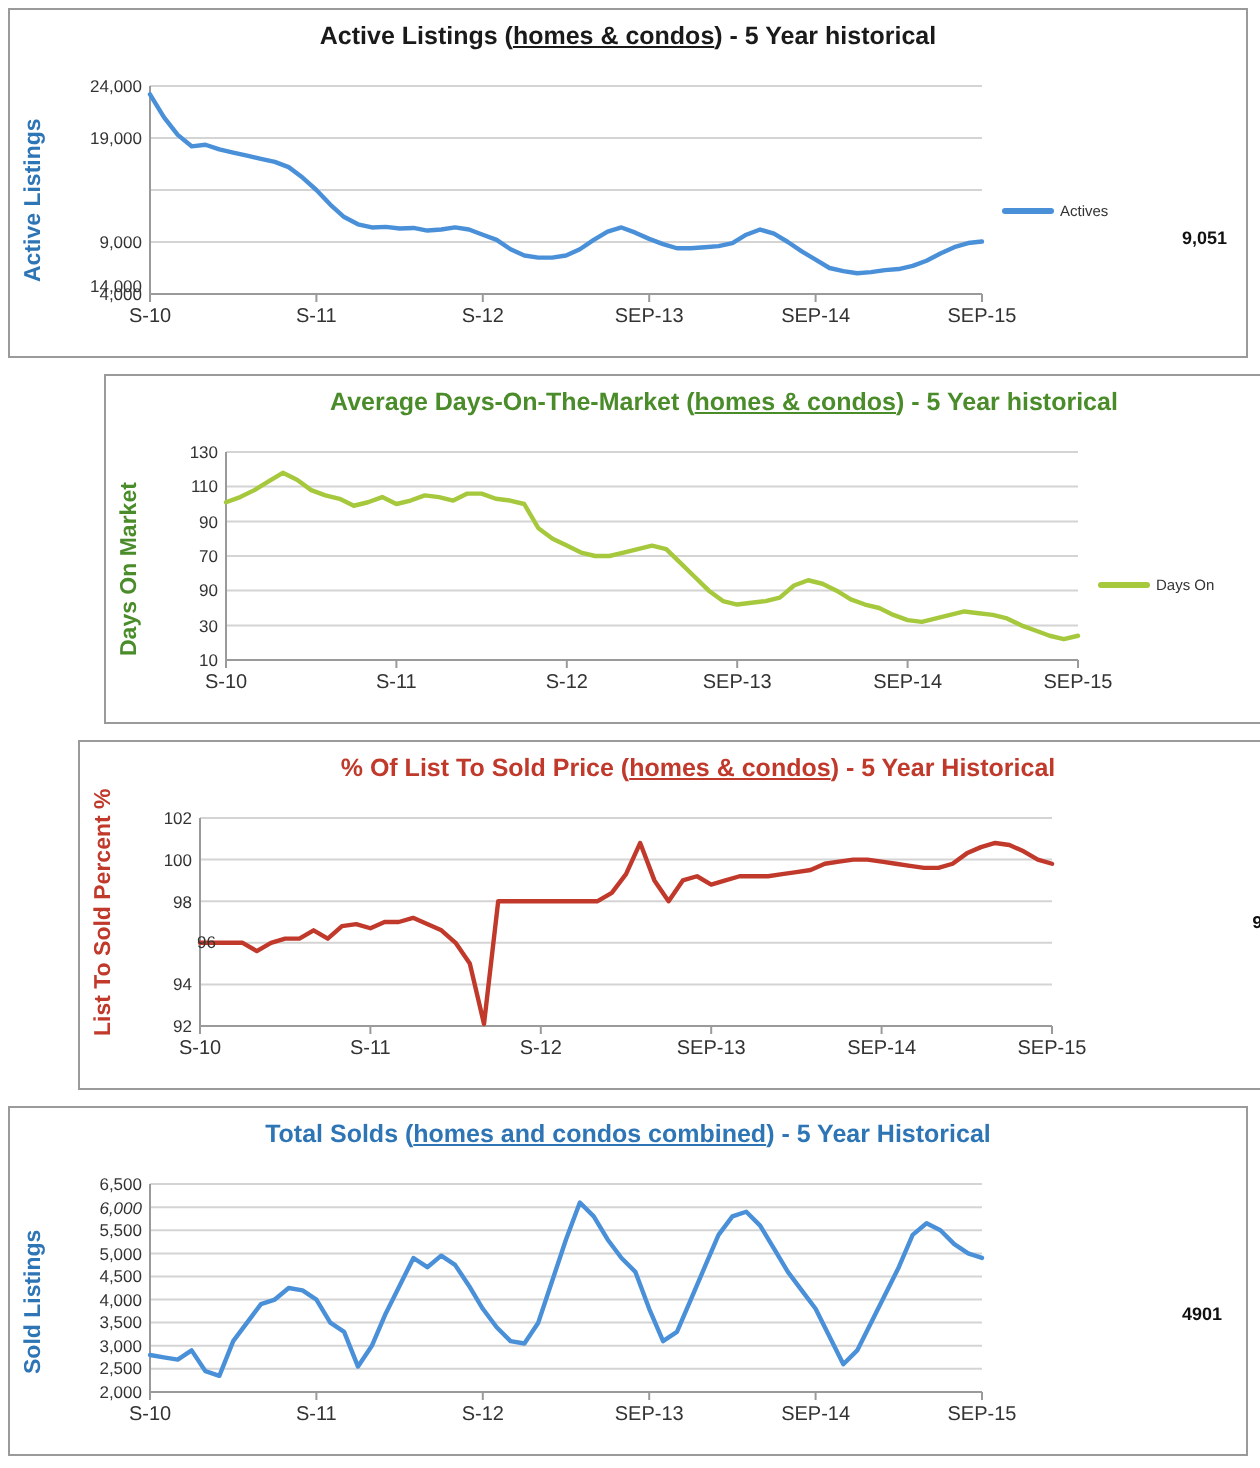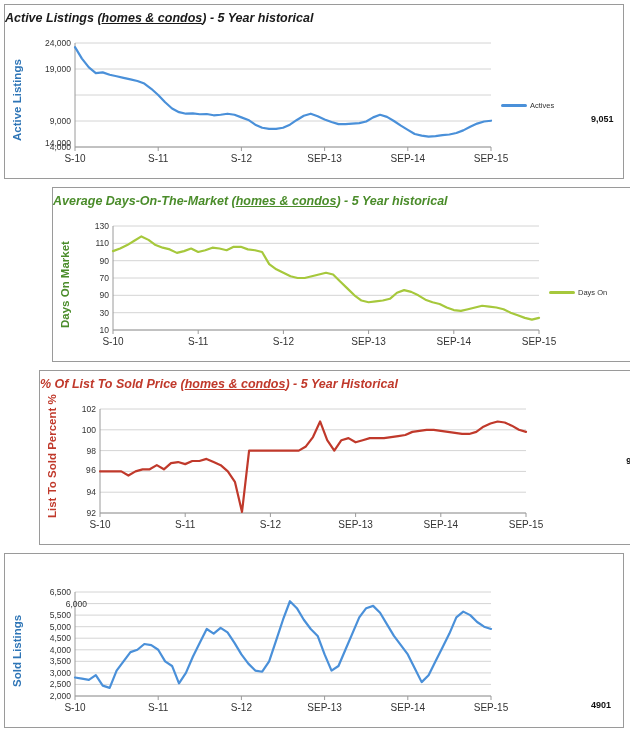--- a/index.html
+++ b/index.html
@@ -2,21 +2,21 @@
 <html><head>
 <meta charset="utf-8">
 <style>
   html,body{margin:0;padding:0;background:#ffffff;}
   body{width:630px;height:734px;font-family:"Liberation Sans",sans-serif;-webkit-font-smoothing:antialiased;}
   .panel{position:absolute;left:4px;width:620px;border:1px solid #9a9a9a;background:#fff;box-sizing:border-box;}
   #panel1{top:4px;height:175px;}
   #panel2{top:187px;height:175px;margin-left:48px;}
   #panel3{top:370px;height:175px;margin-left:35px;}
   #panel4{top:553px;height:175px;}
-  .title{position:absolute;left:0;right:0;top:6px;text-align:left;font-size:12.5px;font-weight:bold;font-style:italic;}
+  .title{position:absolute;left:0;right:0;top:6px;text-align:center;font-size:12.5px;font-weight:bold;}
   .title .u{text-decoration:underline;}
   .t1{color:#1a1a1a;}
   .t2{color:#4a8c2a;}
   .t3{color:#c0392b;}
   .t4{color:#2e75b6;}
   .ylabel{position:absolute;font-weight:bold;font-size:11.5px;writing-mode:vertical-rl;transform:rotate(180deg);text-align:center;letter-spacing:0px;}
   .yl1{color:#2e75b6;left:6px;top:38px;height:115px;}
   .yl2{color:#4a8c2a;left:6px;top:38px;height:118px;}
   .yl3{color:#c0392b;left:6px;top:20px;height:130px;}
   .yl4{color:#2e75b6;left:6px;top:42px;height:110px;}
@@ -129,35 +129,36 @@
         <line x1="34.0" y1="108" x2="34.0" y2="112" stroke="#9a9a9a" stroke-width="1"></line>
         <line x1="119.2" y1="108" x2="119.2" y2="112" stroke="#9a9a9a" stroke-width="1"></line>
         <line x1="204.4" y1="108" x2="204.4" y2="112" stroke="#9a9a9a" stroke-width="1"></line>
         <line x1="289.6" y1="108" x2="289.6" y2="112" stroke="#9a9a9a" stroke-width="1"></line>
         <line x1="374.8" y1="108" x2="374.8" y2="112" stroke="#9a9a9a" stroke-width="1"></line>
         <line x1="460.0" y1="108" x2="460.0" y2="112" stroke="#9a9a9a" stroke-width="1"></line>
         <path d="M34.00 66.40 L41.10 66.40 L48.20 66.40 L55.30 66.40 L62.40 70.56 L69.50 66.40 L76.60 64.32 L83.70 64.32 L90.80 60.16 L97.90 64.32 L105.00 58.08 L112.10 57.04 L119.20 59.12 L126.30 56.00 L133.40 56.00 L140.50 53.92 L147.60 57.04 L154.70 60.16 L161.80 66.40 L168.90 76.80 L176.00 106.96 L183.10 45.60 L190.20 45.60 L197.30 45.60 L204.40 45.60 L211.50 45.60 L218.60 45.60 L225.70 45.60 L232.80 45.60 L239.90 41.44 L247.00 32.08 L254.10 16.48 L261.20 35.20 L268.30 45.60 L275.40 35.20 L282.50 33.12 L289.60 37.28 L296.70 35.20 L303.80 33.12 L310.90 33.12 L318.00 33.12 L325.10 32.08 L332.20 31.04 L339.30 30.00 L346.40 26.88 L353.50 25.84 L360.60 24.80 L367.70 24.80 L374.80 25.84 L381.90 26.88 L389.00 27.92 L396.10 28.96 L403.20 28.96 L410.30 26.88 L417.40 21.68 L424.50 18.56 L431.60 16.48 L438.70 17.52 L445.80 20.64 L452.90 24.80 L460.00 26.88 " fill="none" stroke="#c0392b" stroke-width="2.2" stroke-linejoin="round" stroke-linecap="round"></path>
       </svg>
       <div class="ytick" style="top: 108px; width: 30px; left: 0px;">92</div>
       <div class="ytick" style="top: 87.2px; width: 30px; left: 0px;">94</div>
-      <div class="ytick" style="top: 66.4px; width: 30px; left: 0px; font-family: Liberation Mono, monospace;">96</div>
+      <div class="ytick" style="top: 66.4px; width: 30px; left: 12px;">96</div>
       <div class="ytick" style="top: 45.6px; width: 30px; left: 0px;">98</div>
       <div class="ytick" style="top: 24.8px; width: 30px; left: 0px;">100</div>
       <div class="ytick" style="top: 4px; width: 30px; left: 0px;">102</div>
       <div class="xtick" style="left: 34px; top: 114px;">S-10</div>
       <div class="xtick" style="left: 119.2px; top: 114px;">S-11</div>
       <div class="xtick" style="left: 204.4px; top: 114px;">S-12</div>
       <div class="xtick" style="left: 289.6px; top: 114px;">SEP-13</div>
       <div class="xtick" style="left: 374.8px; top: 114px;">SEP-14</div>
       <div class="xtick" style="left: 460px; top: 114px;">SEP-15</div>
       <div class="endval" style="left: 560px; top: 52px; font-family: Liberation Mono, monospace;">99.80</div>
     </div>
 </div>
 
 <div class="panel" id="panel4">
+  <div class="title t4"><span>Total Solds (</span><span class="u">homes and condos combined</span><span>) - 5 Year Historical</span></div>
   <div class="ylabel yl4">Sold Listings</div>
   <div class="plot" id="plot4" style="left:26px;top:34px;width:580px;height:130px;">
       <svg width="580" height="130">
         <line x1="44" y1="108.0" x2="460" y2="108.0" stroke="#d4d4d4" stroke-width="1"></line>
         <line x1="44" y1="96.4" x2="460" y2="96.4" stroke="#d4d4d4" stroke-width="1"></line>
         <line x1="44" y1="84.9" x2="460" y2="84.9" stroke="#d4d4d4" stroke-width="1"></line>
         <line x1="44" y1="73.3" x2="460" y2="73.3" stroke="#d4d4d4" stroke-width="1"></line>
         <line x1="44" y1="61.8" x2="460" y2="61.8" stroke="#d4d4d4" stroke-width="1"></line>
         <line x1="44" y1="50.2" x2="460" y2="50.2" stroke="#d4d4d4" stroke-width="1"></line>
         <line x1="44" y1="38.7" x2="460" y2="38.7" stroke="#d4d4d4" stroke-width="1"></line>
@@ -175,23 +176,23 @@
         <path d="M44.00 89.51 L50.93 90.67 L57.87 91.82 L64.80 87.20 L71.73 97.60 L78.67 99.91 L85.60 82.58 L92.53 73.33 L99.47 64.09 L106.40 61.78 L113.33 56.00 L120.27 57.16 L127.20 61.78 L134.13 73.33 L141.07 77.96 L148.00 95.29 L154.93 84.89 L161.87 68.71 L168.80 54.84 L175.73 40.98 L182.67 45.60 L189.60 39.82 L196.53 44.44 L203.47 54.84 L210.40 66.40 L217.33 75.64 L224.27 82.58 L231.20 83.73 L238.13 73.33 L245.07 52.53 L252.00 31.73 L258.93 13.24 L265.87 20.18 L272.80 31.73 L279.73 40.98 L286.67 47.91 L293.60 66.40 L300.53 82.58 L307.47 77.96 L314.40 61.78 L321.33 45.60 L328.27 29.42 L335.20 20.18 L342.13 17.87 L349.07 24.80 L356.00 36.36 L362.93 47.91 L369.87 57.16 L376.80 66.40 L383.73 80.27 L390.67 94.13 L397.60 87.20 L404.53 73.33 L411.47 59.47 L418.40 45.60 L425.33 29.42 L432.27 23.64 L439.20 27.11 L446.13 34.04 L453.07 38.67 L460.00 40.95 " fill="none" stroke="#4a90d9" stroke-width="2.2" stroke-linejoin="round" stroke-linecap="round"></path>
       </svg>
       <div class="ytick" style="top: 108px; width: 40px; left: 0px;">2,000</div>
       <div class="ytick" style="top: 96.4444px; width: 40px; left: 0px;">2,500</div>
       <div class="ytick" style="top: 84.8889px; width: 40px; left: 0px;">3,000</div>
       <div class="ytick" style="top: 73.3333px; width: 40px; left: 0px;">3,500</div>
       <div class="ytick" style="top: 61.7778px; width: 40px; left: 0px;">4,000</div>
       <div class="ytick" style="top: 50.2222px; width: 40px; left: 0px;">4,500</div>
       <div class="ytick" style="top: 38.6667px; width: 40px; left: 0px;">5,000</div>
       <div class="ytick" style="top: 27.1111px; width: 40px; left: 0px;">5,500</div>
-      <div class="ytick" style="top: 15.5556px; width: 40px; left: 16px;">6,000</div>
+      <div class="ytick" style="top: 15.5556px; width: 40px; left: 0px; font-style: italic;">6,000</div>
       <div class="ytick" style="top: 4px; width: 40px; left: 0px;">6,500</div>
       <div class="xtick" style="left: 44px; top: 114px;">S-10</div>
       <div class="xtick" style="left: 127.2px; top: 114px;">S-11</div>
       <div class="xtick" style="left: 210.4px; top: 114px;">S-12</div>
       <div class="xtick" style="left: 293.6px; top: 114px;">SEP-13</div>
       <div class="xtick" style="left: 376.8px; top: 114px;">SEP-14</div>
       <div class="xtick" style="left: 460px; top: 114px;">SEP-15</div>
-      <div class="endval" style="left: 560px; top: 64px; margin-top: 48px;">4901</div>
+      <div class="endval" style="left: 560px; top: 64px;">4901</div>
     </div>
 </div>
 
 </body></html>

